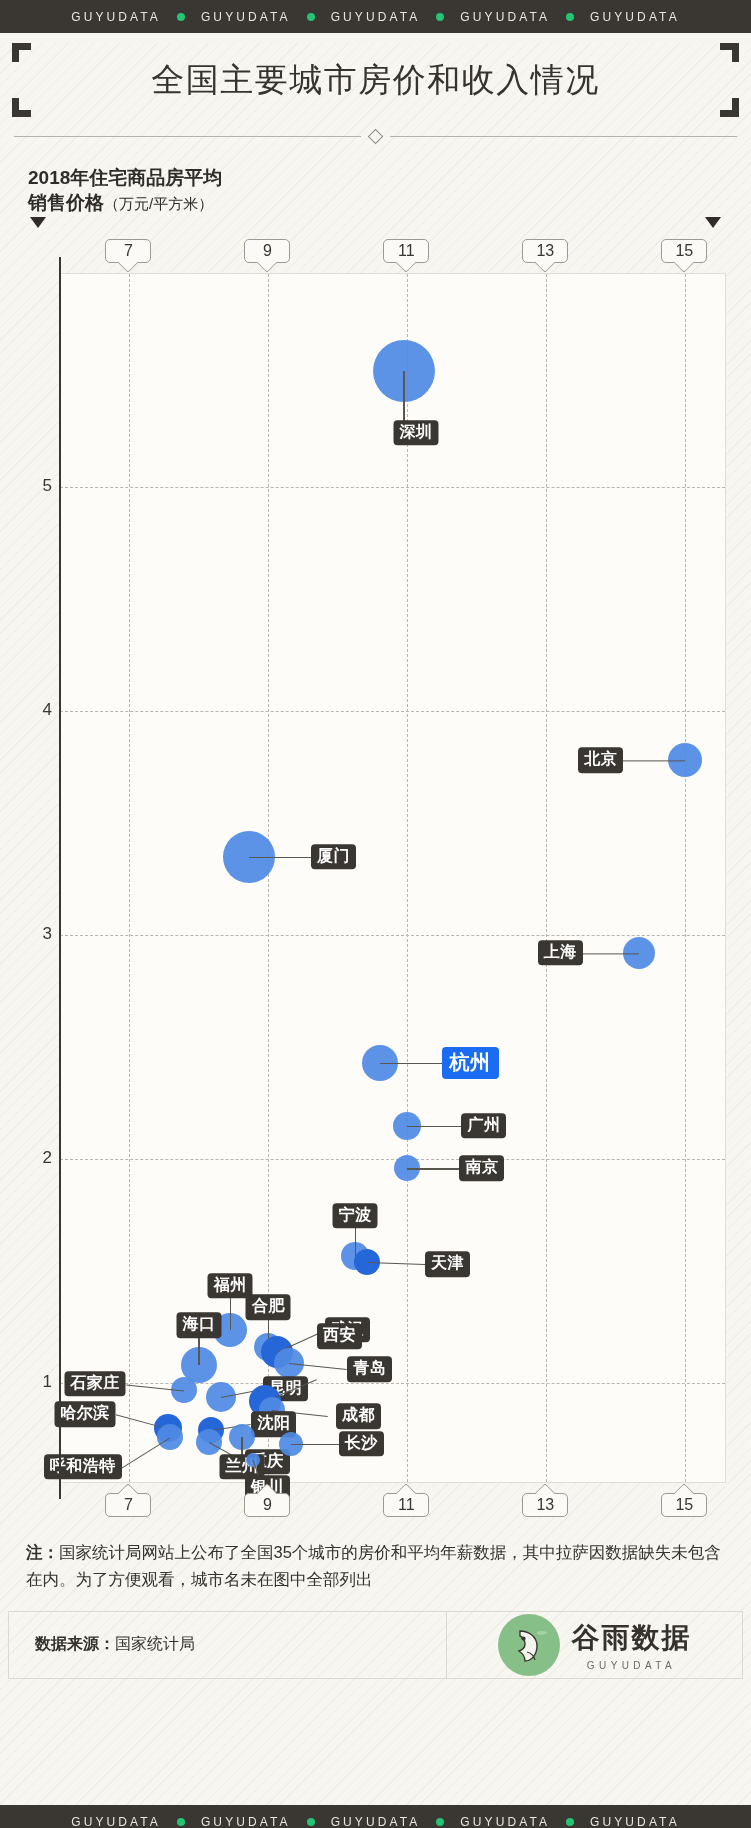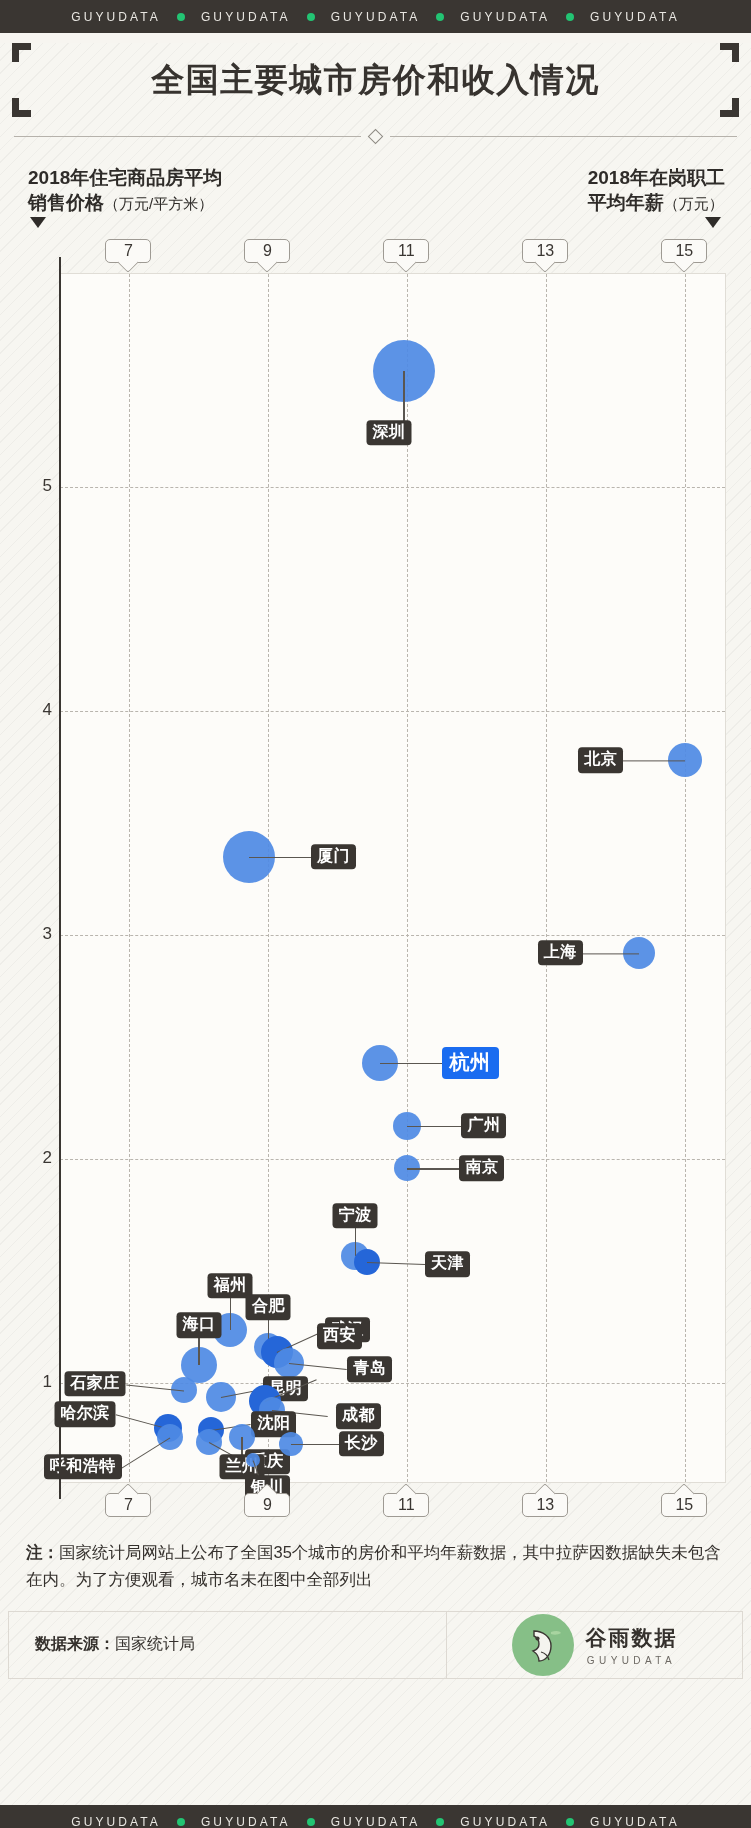--- a/index.html
+++ b/index.html
@@ -43,21 +43,21 @@
   .title-wrap {
     position:relative;
     margin:10px 12px 0 12px;
     height:74px;
   }
   .title-box{
     position:absolute; inset:0;
     display:flex; align-items:center; justify-content:center;
   }
   .title-text{
-    font-size:33px; font-weight:bold; color:#37332f; letter-spacing:1.5px;
+    font-size:33px; font-weight:normal; color:#37332f; letter-spacing:1.5px;
   }
   .corner{
     position:absolute; width:19px; height:19px; border:0; 
   }
   .c-tl{ top:0; left:0; border-top:7px solid #3a3632; border-left:7px solid #3a3632;}
   .c-tr{ top:0; right:0; border-top:7px solid #3a3632; border-right:7px solid #3a3632;}
   .c-bl{ bottom:0; left:0; border-bottom:7px solid #3a3632; border-left:7px solid #3a3632;}
   .c-br{ bottom:0; right:0; border-bottom:7px solid #3a3632; border-right:7px solid #3a3632;}
   .corner.c-tl:after,.corner.c-tr:after,.corner.c-bl:after,.corner.c-br:after{content:"";}
 
@@ -203,21 +203,21 @@
   .foot-left b{font-weight:bold;}
   .foot-right{
     width:296px; border-left:1px solid #ddd9d2;
     display:flex;align-items:center;justify-content:center;gap:12px;
   }
   .logo-circle{
     width:62px;height:62px;border-radius:50%;
     background:#86bf87;position:relative;display:flex;align-items:center;justify-content:center;
   }
   .logo-text{display:flex;flex-direction:column;align-items:center;}
-  .logo-cn{font-size:21px;font-weight:bold;color:#35312d;letter-spacing:2px;}
+  .logo-cn{font-size:28px;font-weight:bold;color:#35312d;letter-spacing:2px;}
   .logo-en{font-size:10px;letter-spacing:4.4px;color:#6d6963;margin-top:3px;}
 </style>
 </head>
 <body>
 
 <div class="brandstrip" id="topstrip">
     <span class="bt">GUYUDATA</span>
     <span class="dot"></span>
     <span class="bt">GUYUDATA</span>
     <span class="dot"></span>
@@ -244,24 +244,20 @@
     <div class="ln"></div>
     <div class="dia"></div>
     <div class="ln"></div>
   </div>
 
 
   <div class="axis-heads">
     <div class="ah">
       <span>2018年住宅商品房平均</span><br>
       <span>销售价格</span><span class="unit">（万元/平方米）</span>
-    </div>
-    <div class="ah right">
-      <span>2018年在岗职工</span><br>
-      <span>平均年薪</span><span class="unit">（万元）</span>
     </div>
   </div>
   <div class="tri-row">
     <div class="tri left"></div>
     <div class="tri right"></div>
   </div>
 
   <div class="plot-wrap" id="plot">
     <div class="panel" id="panel">
         <div class="vline" style="left: 69.4792px;"></div>
@@ -269,21 +265,21 @@
         <div class="vline" style="left: 347.396px;"></div>
         <div class="vline" style="left: 486.354px;"></div>
         <div class="vline" style="left: 625.312px;"></div>
         <div class="hline" style="top: 1109.17px;"></div>
         <div class="hline" style="top: 885.093px;"></div>
         <div class="hline" style="top: 661.019px;"></div>
         <div class="hline" style="top: 436.944px;"></div>
         <div class="hline" style="top: 212.87px;"></div>
         <div class="bub" title="深圳" style="left: 343.922px; top: 96.3519px; width: 62px; height: 62px;"></div>
         <div class="connv" style="left: 343.222px; top: 96.3519px; height: 62px;"></div>
-        <div class="tag" style="left: 329px; top: 158.352px; transform: translate(-50%, -50%);">深圳</div>
+        <div class="tag" style="left: 356px; top: 158.352px; transform: translate(-50%, -50%);">深圳</div>
         <div class="bub" title="北京" style="left: 625.312px; top: 486.241px; width: 34px; height: 34px;"></div>
         <div class="conn" style="left: 625.312px; top: 486.241px; width: 62px; transform: rotate(180deg);"></div>
         <div class="tag" style="left: 563.312px; top: 486.241px; transform: translate(-100%, -50%);">北京</div>
         <div class="bub" title="厦门" style="left: 188.983px; top: 582.593px; width: 52px; height: 52px;"></div>
         <div class="conn" style="left: 188.983px; top: 582.593px; width: 62px; transform: rotate(0deg);"></div>
         <div class="tag" style="left: 250.983px; top: 582.593px; transform: translate(0px, -50%);">厦门</div>
         <div class="bub" title="上海" style="left: 578.761px; top: 678.944px; width: 32px; height: 32px;"></div>
         <div class="conn" style="left: 578.761px; top: 678.944px; width: 56px; transform: rotate(180deg);"></div>
         <div class="tag" style="left: 522.761px; top: 678.944px; transform: translate(-100%, -50%);">上海</div>
         <div class="bub" title="杭州" style="left: 319.604px; top: 788.741px; width: 36px; height: 36px;"></div>

